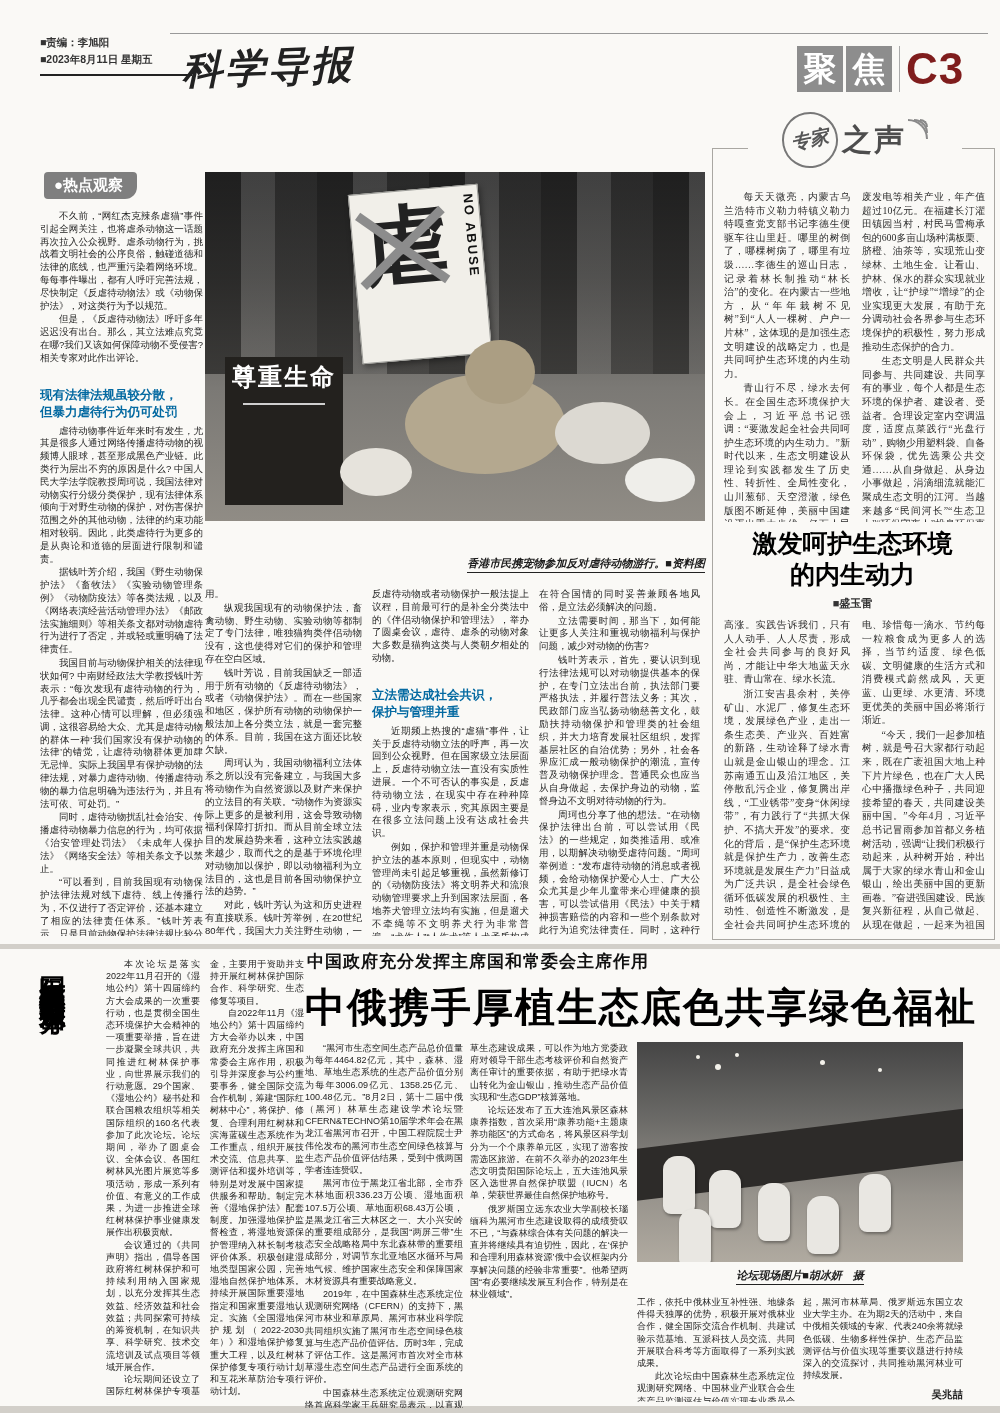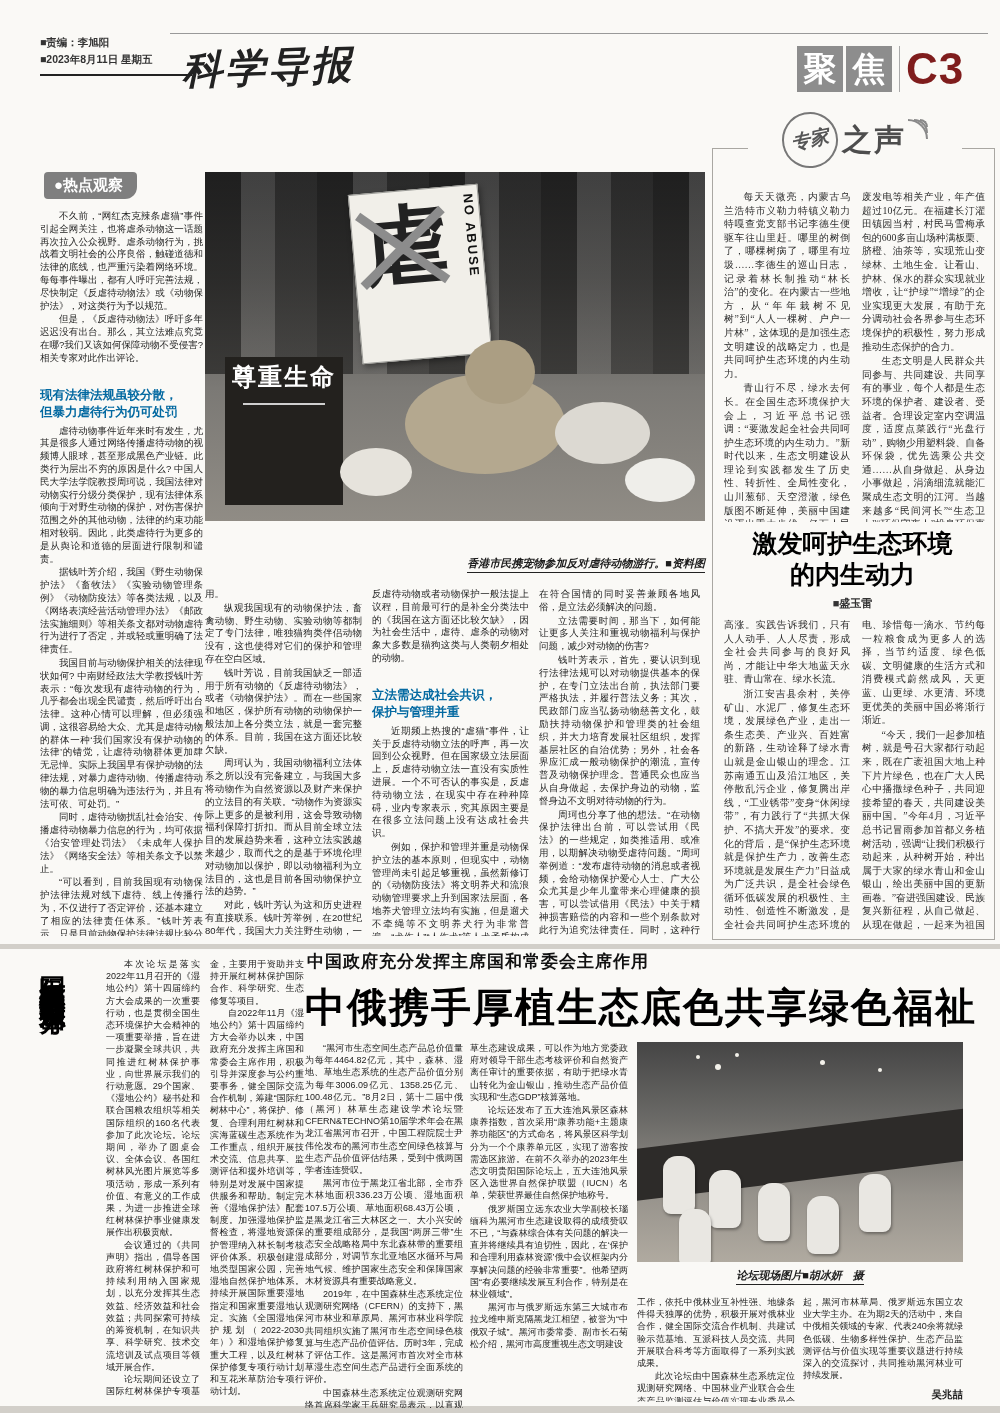--- a/index.html
+++ b/index.html
@@ -154,21 +154,21 @@
       <p>“可以看到，目前我国现有动物保护法律法规对线下虐待、线上传播行为，不仅进行了否定评价，还基本建立了相应的法律责任体系。”钱叶芳表示，只是目前动物保护法律法规比较分散，或有残缺，没有形成完整的体系，法律责任也不够严明。</p>
     </div>
   <div class="bodycol col2">
       <p class="noindent">用。</p>
       <p>纵观我国现有的动物保护法，畜禽动物、野生动物、实验动物等都制定了专门法律，唯独猫狗类伴侣动物没有，这也使得对它们的保护和管理存在空白区域。</p>
       <p>钱叶芳说，目前我国缺乏一部适用于所有动物的《反虐待动物法》，或者《动物保护法》。而在一些国家和地区，保护所有动物的动物保护一般法加上各分类立法，就是一套完整的体系。目前，我国在这方面还比较欠缺。</p>
       <p>周珂认为，我国动物福利立法体系之所以没有完备建立，与我国大多将动物作为自然资源以及财产来保护的立法目的有关联。“动物作为资源实际上更多的是被利用，这会导致动物福利保障打折扣。而从目前全球立法目的发展趋势来看，这种立法实践越来越少，取而代之的是基于环境伦理对动物加以保护，即以动物福利为立法目的，这也是目前各国动物保护立法的趋势。”</p>
       <p>对此，钱叶芳认为这和历史进程有直接联系。钱叶芳举例，在20世纪80年代，我国大力关注野生动物，一开始在某种程度上把野生动物作为资源来进行保护。后来，随着保护生物多样性、生态平衡等理念不断增强，于是法律也与时俱进，不断修改，保护色彩也变得浓厚。</p>
     </div>
   <div class="bodycol col3">
-      <p class="noindent">反虐待动物或者动物保护一般法提上议程，目前最可行的是补全分类法中的《我国在这方面还比较欠缺》，因为社会生活中，虐待、虐杀的动物对象大多数是猫狗这类与人类朝夕相处的动物。</p>
+      <p class="noindent">反虐待动物或者动物保护一般法提上议程，目前最可行的是补全分类法中的《伴侣动物保护和管理法》，举办了圆桌会议，虐待、虐杀的动物对象大多数是猫狗这类与人类朝夕相处的动物。</p>
       <h4 class="subhead">立法需达成社会共识，
 保护与管理并重</h4>
       <p>近期频上热搜的“虐猫”事件，让关于反虐待动物立法的呼声，再一次回到公众视野。但在国家级立法层面上，反虐待动物立法一直没有实质性进展。一个不可否认的事实是，反虐待动物立法，在现实中存在种种障碍，业内专家表示，究其原因主要是在很多立法问题上没有达成社会共识。</p>
       <p>例如，保护和管理并重是动物保护立法的基本原则，但现实中，动物管理尚未引起足够重视，虽然新修订的《动物防疫法》将文明养犬和流浪动物管理要求上升到国家法层面，各地养犬管理立法均有实施，但是遛犬不牵绳等不文明养犬行为非常普遍，“犬伤人”“人伤犬”等人犬矛盾构成我国基层社区和乡村治理的主要矛盾之一，人犬矛盾也大大削弱了动物保护立法的群众基础。</p>
     </div>
   <div class="bodycol col4">
       <p class="noindent">在符合国情的同时妥善兼顾各地风俗，是立法必须解决的问题。</p>
       <p>立法需要时间，那当下，如何能让更多人关注和重视动物福利与保护问题，减少对动物的伤害?</p>
       <p>钱叶芳表示，首先，要认识到现行法律法规可以对动物提供基本的保护，在专门立法出台前，执法部门要严格执法，并履行普法义务；其次，民政部门应当弘扬动物慈善文化，鼓励扶持动物保护和管理类的社会组织，并大力培育发展社区组织，发挥基层社区的自治优势；另外，社会各界应汇成一般动物保护的潮流，宣传普及动物保护理念。普通民众也应当从自身做起，去保护身边的动物，监督身边不文明对待动物的行为。</p>
       <p>周珂也分享了他的想法。“在动物保护法律出台前，可以尝试用《民法》的一些规定，如类推适用、或准用，以期解决动物受虐待问题。”周珂举例道：“发布虐待动物的消息或者视频，会给动物保护爱心人士、广大公众尤其是少年儿童带来心理健康的损害，可以尝试借用《民法》中关于精神损害赔偿的内容和一些个别条款对此行为追究法律责任。同时，这种行为对社会公益也造成损害后果，可以尝试借助环境公益诉讼来追究其法律责任。”</p>
@@ -221,21 +221,20 @@
   <div class="bodycol fcol fcol1">
       <p>“黑河市生态空间生态产品总价值量为每年4464.82亿元，其中，森林、湿地、草地生态系统的生态产品价值分别为每年3006.09亿元、1358.25亿元、100.48亿元。”8月2日，第十二届中俄（黑河）林草生态建设学术论坛暨CFERN&amp;TECHNO第10届学术年会在黑龙江省黑河市召开，中国工程院院士尹伟伦发布的黑河市生态空间绿色核算与生态产品价值评估结果，受到中俄两国学者连连赞叹。</p>
       <p>黑河市位于黑龙江省北部，全市乔木林地面积336.23万公顷、湿地面积107.5万公顷、草地面积68.43万公顷，是黑龙江省三大林区之一、大小兴安岭的重要组成部分，是我国“两屏三带”生态安全战略格局中东北森林带的重要组成部分，对调节东北亚地区水循环与局地气候、维护国家生态安全和保障国家木材资源具有重要战略意义。</p>
       <p>2019年，在中国森林生态系统定位观测研究网络（CFERN）的支持下，黑河市林业和草原局、黑河市林业科学院共同组织实施了黑河市生态空间绿色核算与生态产品价值评估。历时3年，完成了评估工作。这是黑河市首次对全市林草湿生态空间生态产品进行全面系统的评价。</p>
       <p>中国森林生态系统定位观测研究网络首席科学家王兵研究员表示，以直观的货币形式呈现黑河市生态空间生态产品价值，把“绿水青山价值多少金山银山”算得清清楚楚，客观反映了黑河市林</p>
     </div>
   <div class="bodycol fcol fcol2">
       <p class="noindent">草生态建设成果，可以作为地方党委政府对领导干部生态考核评价和自然资产离任审计的重要依据，有助于把绿水青山转化为金山银山，推动生态产品价值实现和“生态GDP”核算落地。</p>
       <p>论坛还发布了五大连池风景区森林康养指数，首次采用“康养功能+主题康养功能区”的方式命名，将风景区科学划分为一个个康养单元区，实现了游客按需选区旅游。在前不久举办的2023年生态文明贵阳国际论坛上，五大连池风景区入选世界自然保护联盟（IUCN）名单，荣获世界最佳自然保护地称号。</p>
       <p>俄罗斯国立远东农业大学副校长瑙缅科为黑河市生态建设取得的成绩赞叹不已，“与森林综合体有关问题的解决一直并将继续具有迫切性，因此，在‘保护和合理利用森林资源’俄中会议框架内分享解决问题的经验非常重要”。他希望两国“有必要继续发展互利合作，特别是在林业领域”。</p>
-      <p>黑河市与俄罗斯远东第三大城市布拉戈维申斯克隔黑龙江相望，被誉为“中俄双子城”。黑河市委常委、副市长石菊松介绍，黑河市高度重视生态文明建设</p>
     </div>
 
   <div class="photo2">
     <div class="spark" style="left:18%;top:6%;width:4px;height:4px"></div>
     <div class="spark" style="left:24%;top:10%;width:6px;height:6px"></div>
     <div class="spark" style="left:30%;top:5%;width:4px;height:4px"></div>
     <div class="spark" style="left:56%;top:8%;width:5px;height:5px"></div>
     <div class="spark" style="left:74%;top:12%;width:4px;height:4px"></div>
     <div class="tableband"></div>
     <div class="chair" style="left:8%;top:52%"></div>

